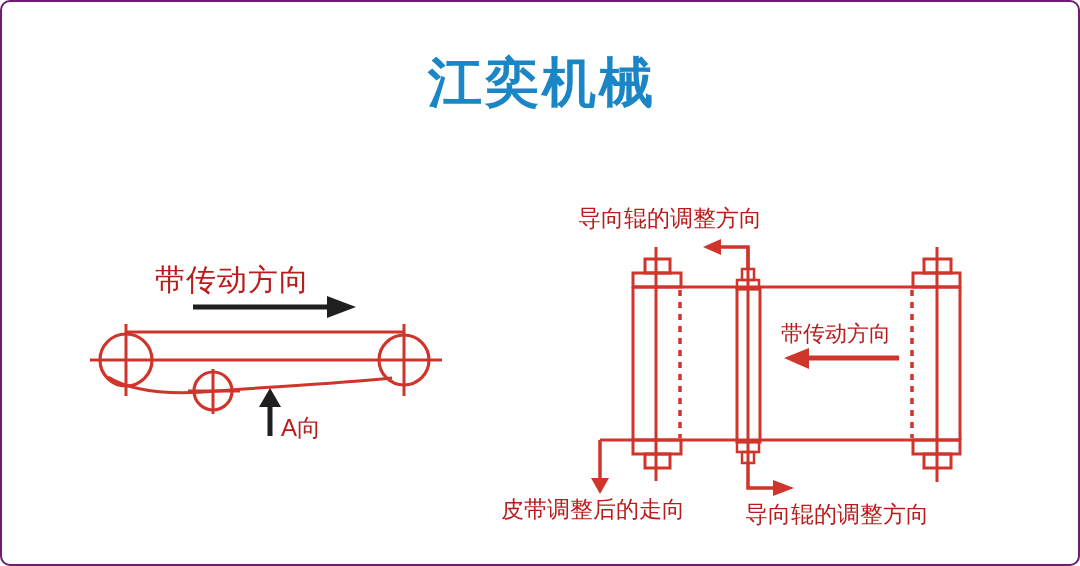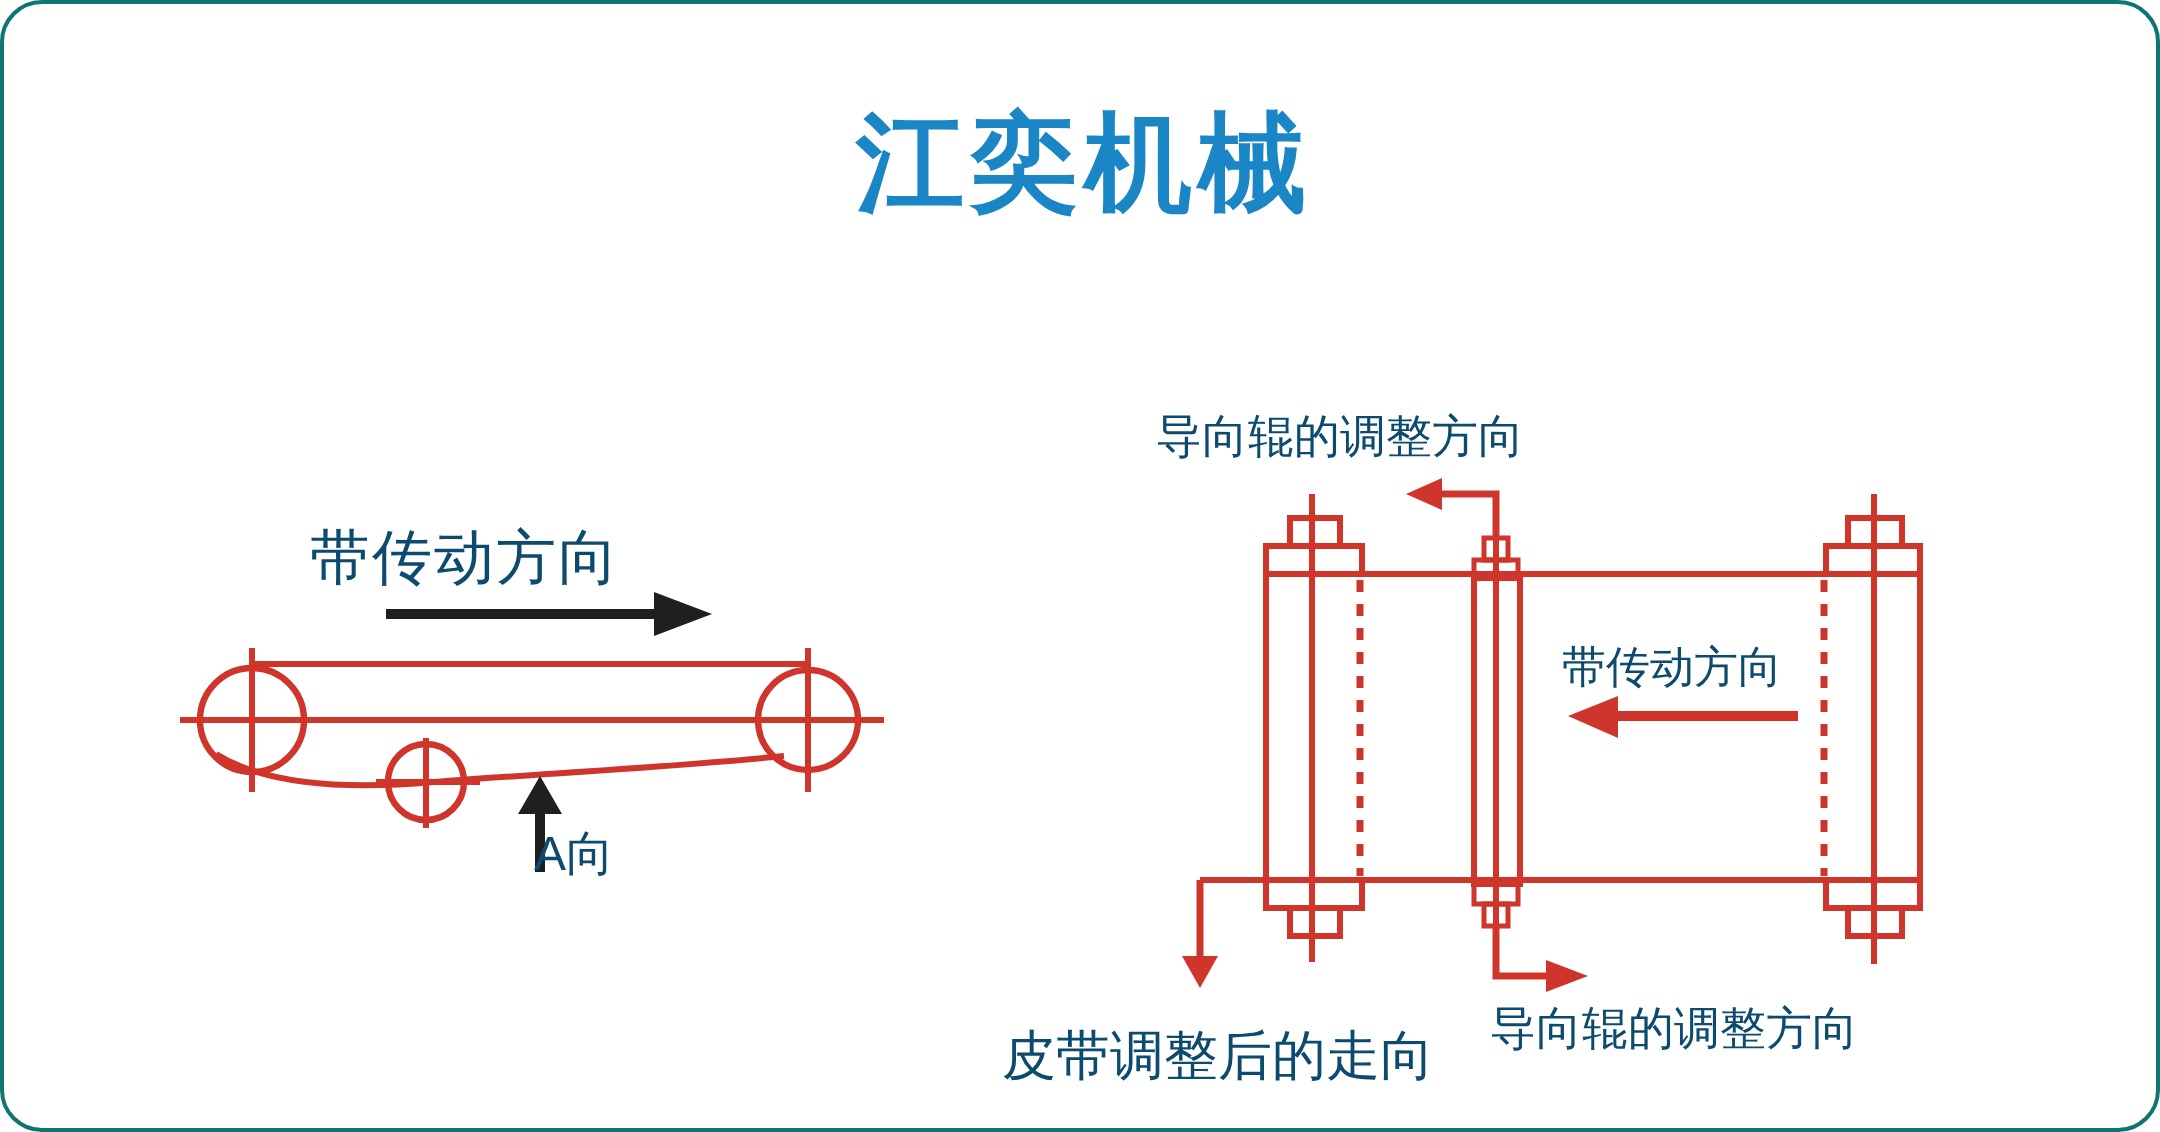--- a/index.html
+++ b/index.html
@@ -1,39 +1,39 @@
 <!DOCTYPE html>
 <html><head>
 <meta charset="utf-8">
 <style>
   html,body{margin:0;padding:0;background:#ffffff;}
   .canvas{
     position:relative;
     width:1080px;height:566px;
     background:#ffffff;
-    border:2px solid #0f766e;
-    border-radius:21px;
+    border:2px solid #701a75;
+    border-radius:10px;
     box-sizing:border-box;
     overflow:hidden;
     font-family:"Liberation Sans","DejaVu Sans",sans-serif;
   }
   .title-row{
     position:absolute;left:0;top:52px;width:1080px;
     display:flex;justify-content:center;gap:64px;
     color:#1b86c6;font-size:54px;font-weight:bold;letter-spacing:3px;
     line-height:1.05;white-space:nowrap;
   }
   .lbl{
-    position:absolute;color:#0c4a6e;white-space:nowrap;line-height:1.1;
+    position:absolute;color:#b91c1c;white-space:nowrap;line-height:1.1;
   }
   .lbl-side-drive{left:153px;top:261px;font-size:30px;letter-spacing:1px;}
-  .lbl-a-view{left:265px;top:413px;font-size:24px;}
+  .lbl-a-view{left:279px;top:413px;font-size:24px;}
   .lbl-top-adjust{left:576px;top:204px;font-size:23px;}
   .lbl-top-drive{left:779px;top:320px;font-size:22px;}
-  .lbl-belt-after{left:499px;top:512px;font-size:27px;}
+  .lbl-belt-after{left:499px;top:495px;font-size:23px;}
   .lbl-bottom-adjust{left:743px;top:500px;font-size:23px;}
   svg{position:absolute;left:0;top:0;}
   .red{stroke:#cf352b;fill:none;}
   .redfill{fill:#cf352b;stroke:none;}
   .blk{stroke:#1f1f1f;fill:none;}
   .blkfill{fill:#1f1f1f;stroke:none;}
 </style>
 </head>
 <body>
 

